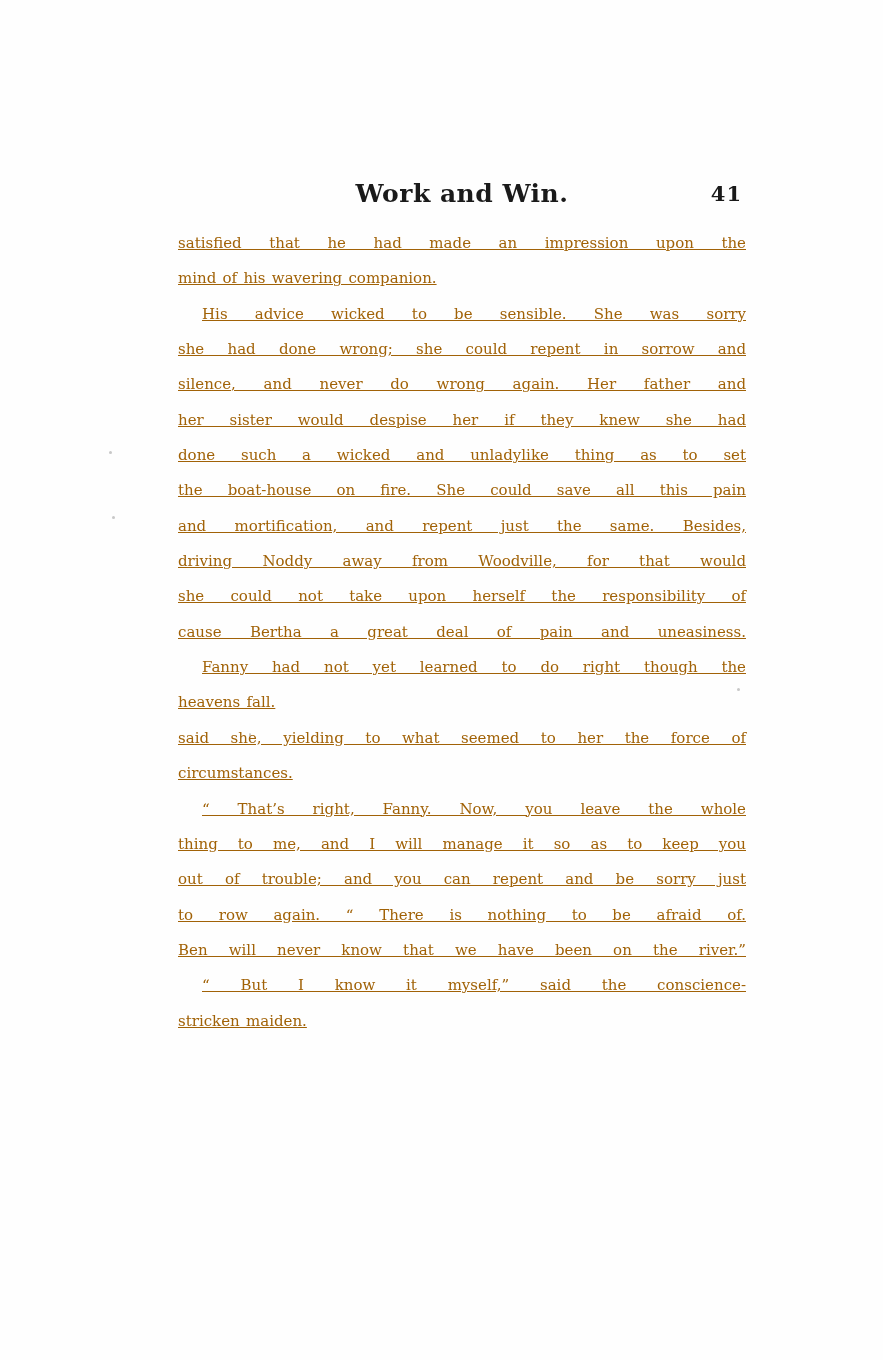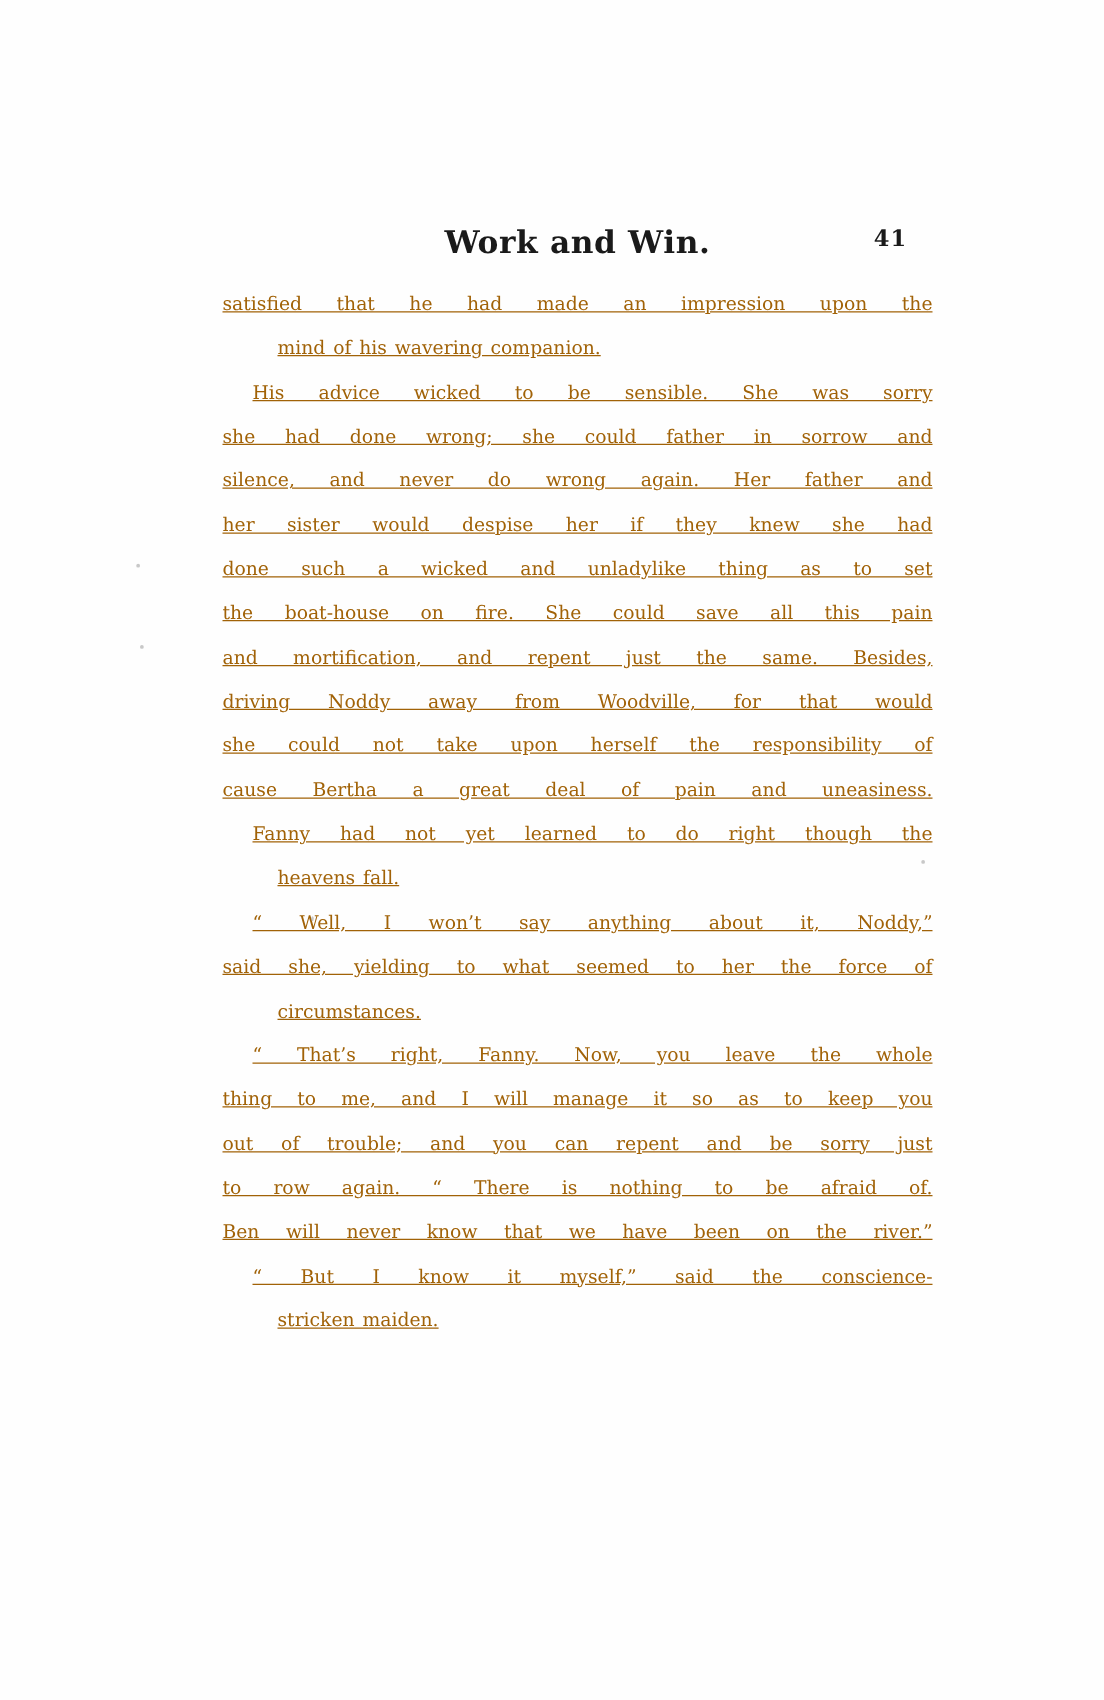--- a/index.html
+++ b/index.html
@@ -29,23 +29,23 @@
     transform: translateX(-50%);
     top: 0;
     font-size: 25px;
     font-weight: bold;
     letter-spacing: 0.5px;
     white-space: nowrap;
     color: #1a1a1a;
   }
   .folio {
     position: absolute;
-    right: 20px;
+    right: 4px;
     top: 2px;
-    font-size: 18px;
+    font-size: 21px;
     font-weight: bold;
     letter-spacing: 1px;
     color: #1a1a1a;
   }
   .page-body {
     position: absolute;
     left: 178px;
     top: 226px;
     width: 568px;
   }
@@ -60,21 +60,20 @@
     color: #a16207;
     text-decoration: underline;
   }
   .line.justify {
     white-space: normal;
     text-align: justify;
     text-align-last: justify;
   }
   .line.last {
     text-align: left;
-    margin-left: 44px;
   }
   .line.indent {
     text-indent: 24px;
   }
   .speck {
     position: absolute;
     background: #9a9a9a;
     border-radius: 50%;
     opacity: 0.55;
   }
@@ -92,34 +91,33 @@
     <span class="head-title">Work and Win.</span>
     <span class="folio">41</span>
   </div>
 
   <div class="page-body">
 
     <div class="line justify">satisfied that he had made an impression upon the</div>
     <div class="line last">mind of his wavering companion.</div>
 
     <div class="line justify indent">His advice wicked to be sensible.  She was sorry</div>
-    <div class="line justify">she had done wrong; she could father in sorrow and</div>
+    <div class="line justify">she had done wrong; she could repent in sorrow and</div>
     <div class="line justify">silence, and never do wrong again.  Her father and</div>
     <div class="line justify">her sister would despise her if they knew she had</div>
     <div class="line justify">done such a wicked and unladylike thing as to set</div>
     <div class="line justify">the boat-house on fire.  She could save all this pain</div>
     <div class="line justify">and mortification, and repent just the same.  Besides,</div>
     <div class="line justify">driving Noddy away from Woodville, for that would</div>
     <div class="line justify">she could not take upon herself the responsibility of</div>
     <div class="line justify">cause Bertha a great deal of pain and uneasiness.</div>
 
     <div class="line justify indent">Fanny had not yet learned to do right though the</div>
     <div class="line last">heavens fall.</div>
 
-    <div class="line justify indent">“ Well, I won’t say anything about it, Noddy,”</div>
     <div class="line justify">said she, yielding to what seemed to her the force of</div>
     <div class="line last">circumstances.</div>
 
     <div class="line justify indent">“ That’s right, Fanny.  Now, you leave the whole</div>
     <div class="line justify">thing to me, and I will manage it so as to keep you</div>
     <div class="line justify">out of trouble; and you can repent and be sorry just</div>
     <div class="line justify">to row again.  “ There is nothing to be afraid of.</div>
     <div class="line justify">Ben will never know that we have been on the river.”</div>
 
     <div class="line justify indent">“ But I know it myself,” said the conscience-</div>

